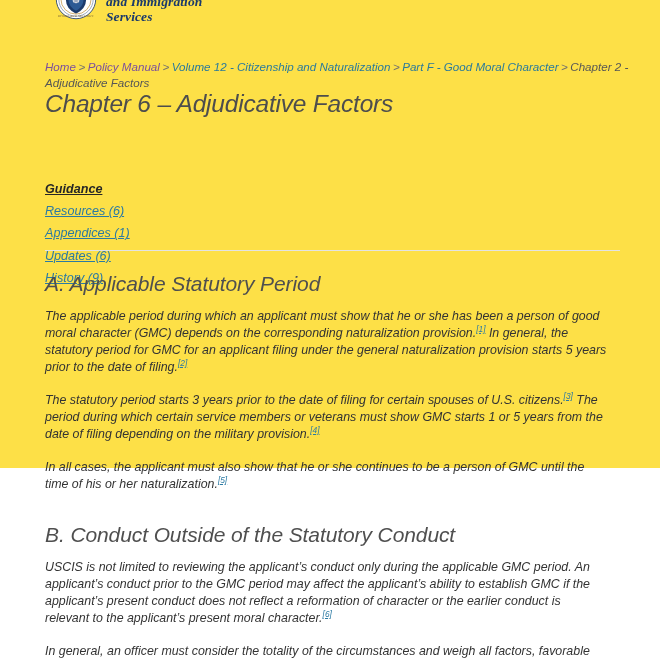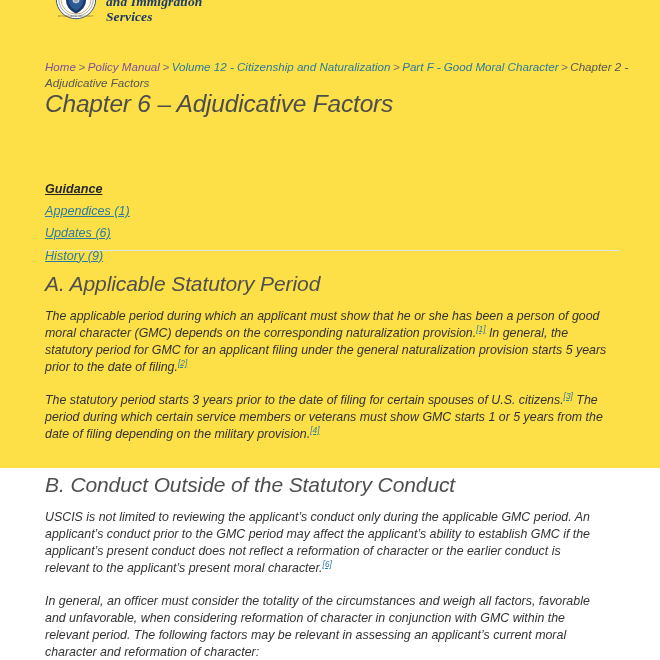--- a/index.html
+++ b/index.html
@@ -103,31 +103,33 @@
   </div>
 
   <nav class="breadcrumb">
     <a class="bc-visited" href="#">Home</a><span class="bc-sep">&gt;</span><a class="bc-visited" href="#">Policy Manual</a><span class="bc-sep">&gt;</span><a class="bc-link" href="#">Volume 12 - Citizenship and Naturalization</a><span class="bc-sep">&gt;</span><a class="bc-link" href="#">Part F - Good Moral Character</a><span class="bc-sep">&gt;</span><span class="bc-current">Chapter 2 - Adjudicative Factors</span>
   </nav>
 
   <h1 class="page-title">Chapter 6 – Adjudicative Factors</h1>
 
   <div class="doc-links">
     <span class="active">Guidance</span>
+    <a class="lnk" href="#">Resources (6)</a>
     <a class="lnk" href="#">Appendices (1)</a>
     <a class="lnk" href="#">Updates (6)</a>
     <a class="lnk" href="#">History (9)</a>
   </div>
 
   <div class="divider"></div>
 
   <div class="content">
 
     <h2 class="sec">A. Applicable Statutory Period</h2>
     <p class="body">The applicable period during which an applicant must show that he or she has been a person of good moral character (GMC) depends on the corresponding naturalization provision.<sup class="fn">[1]</sup> In general, the statutory period for GMC for an applicant filing under the general naturalization provision starts 5 years prior to the date of filing.<sup class="fn">[2]</sup></p>
     <p class="body">The statutory period starts 3 years prior to the date of filing for certain spouses of U.S. citizens.<sup class="fn">[3]</sup> The period during which certain service members or veterans must show GMC starts 1 or 5 years from the date of filing depending on the military provision.<sup class="fn">[4]</sup></p>
+    <p class="body">In all cases, the applicant must also show that he or she continues to be a person of GMC until the time of his or her naturalization.<sup class="fn">[5]</sup></p>
 
     <h2 class="sec second">B. Conduct Outside of the Statutory Conduct</h2>
     <p class="body">USCIS is not limited to reviewing the applicant’s conduct only during the applicable GMC period. An applicant’s conduct prior to the GMC period may affect the applicant’s ability to establish GMC if the applicant’s present conduct does not reflect a reformation of character or the earlier conduct is relevant to the applicant’s present moral character.<sup class="fn">[6]</sup></p>
     <p class="body">In general, an officer must consider the totality of the circumstances and weigh all factors, favorable and unfavorable, when considering reformation of character in conjunction with GMC within the relevant period. The following factors may be relevant in assessing an applicant’s current moral character and reformation of character:</p>
 
   </div>
 </div>
 
 </body></html>

